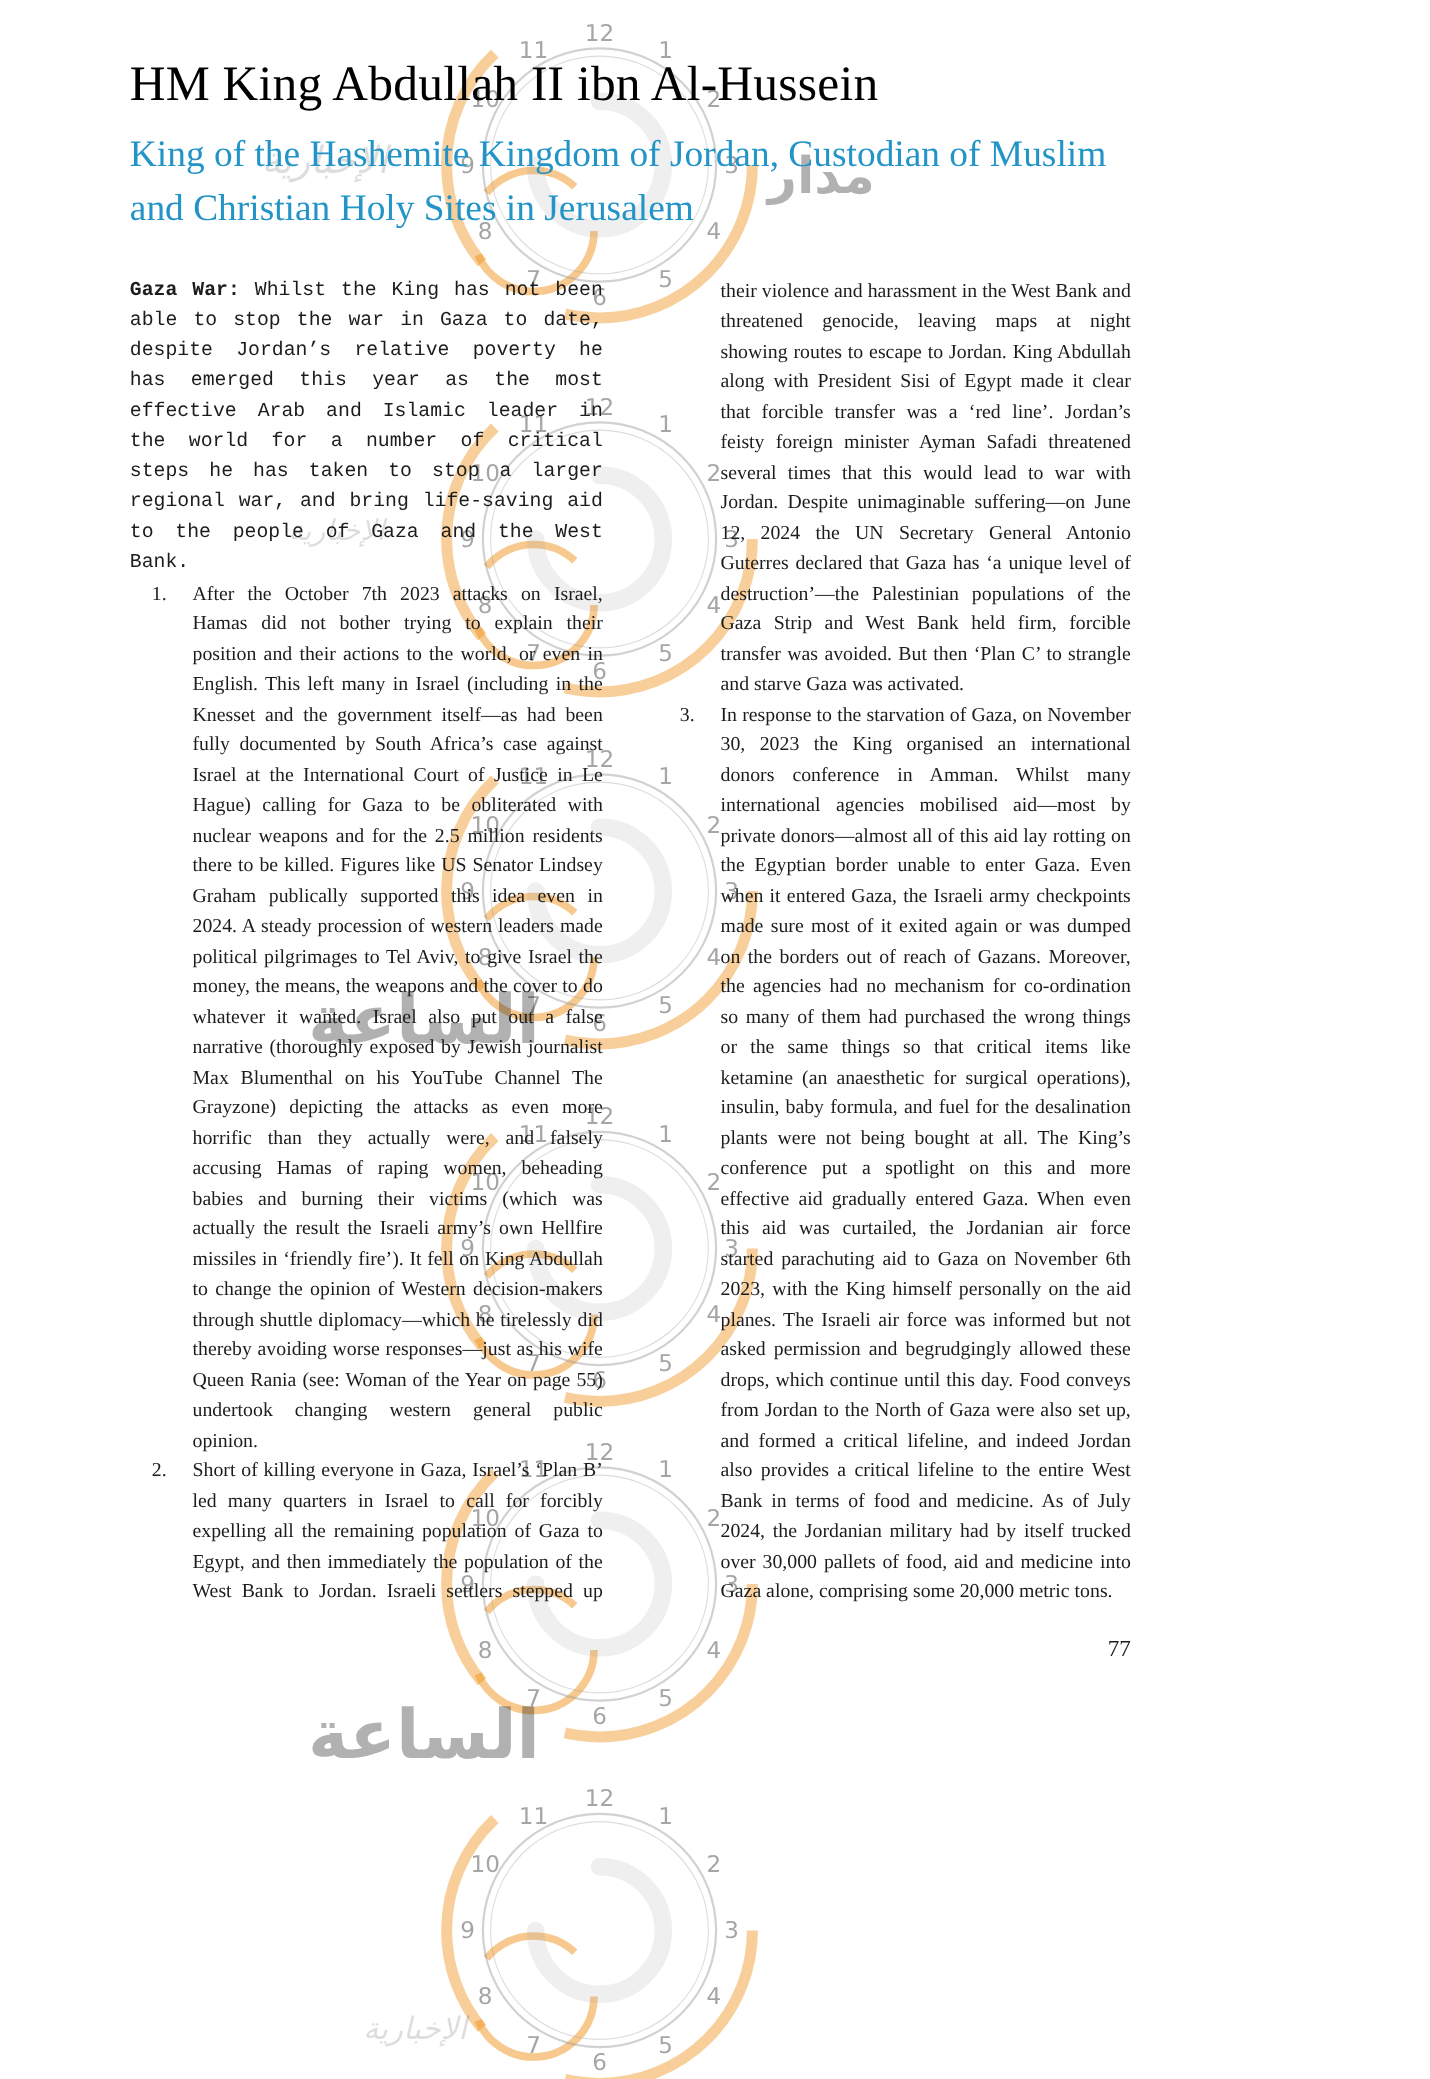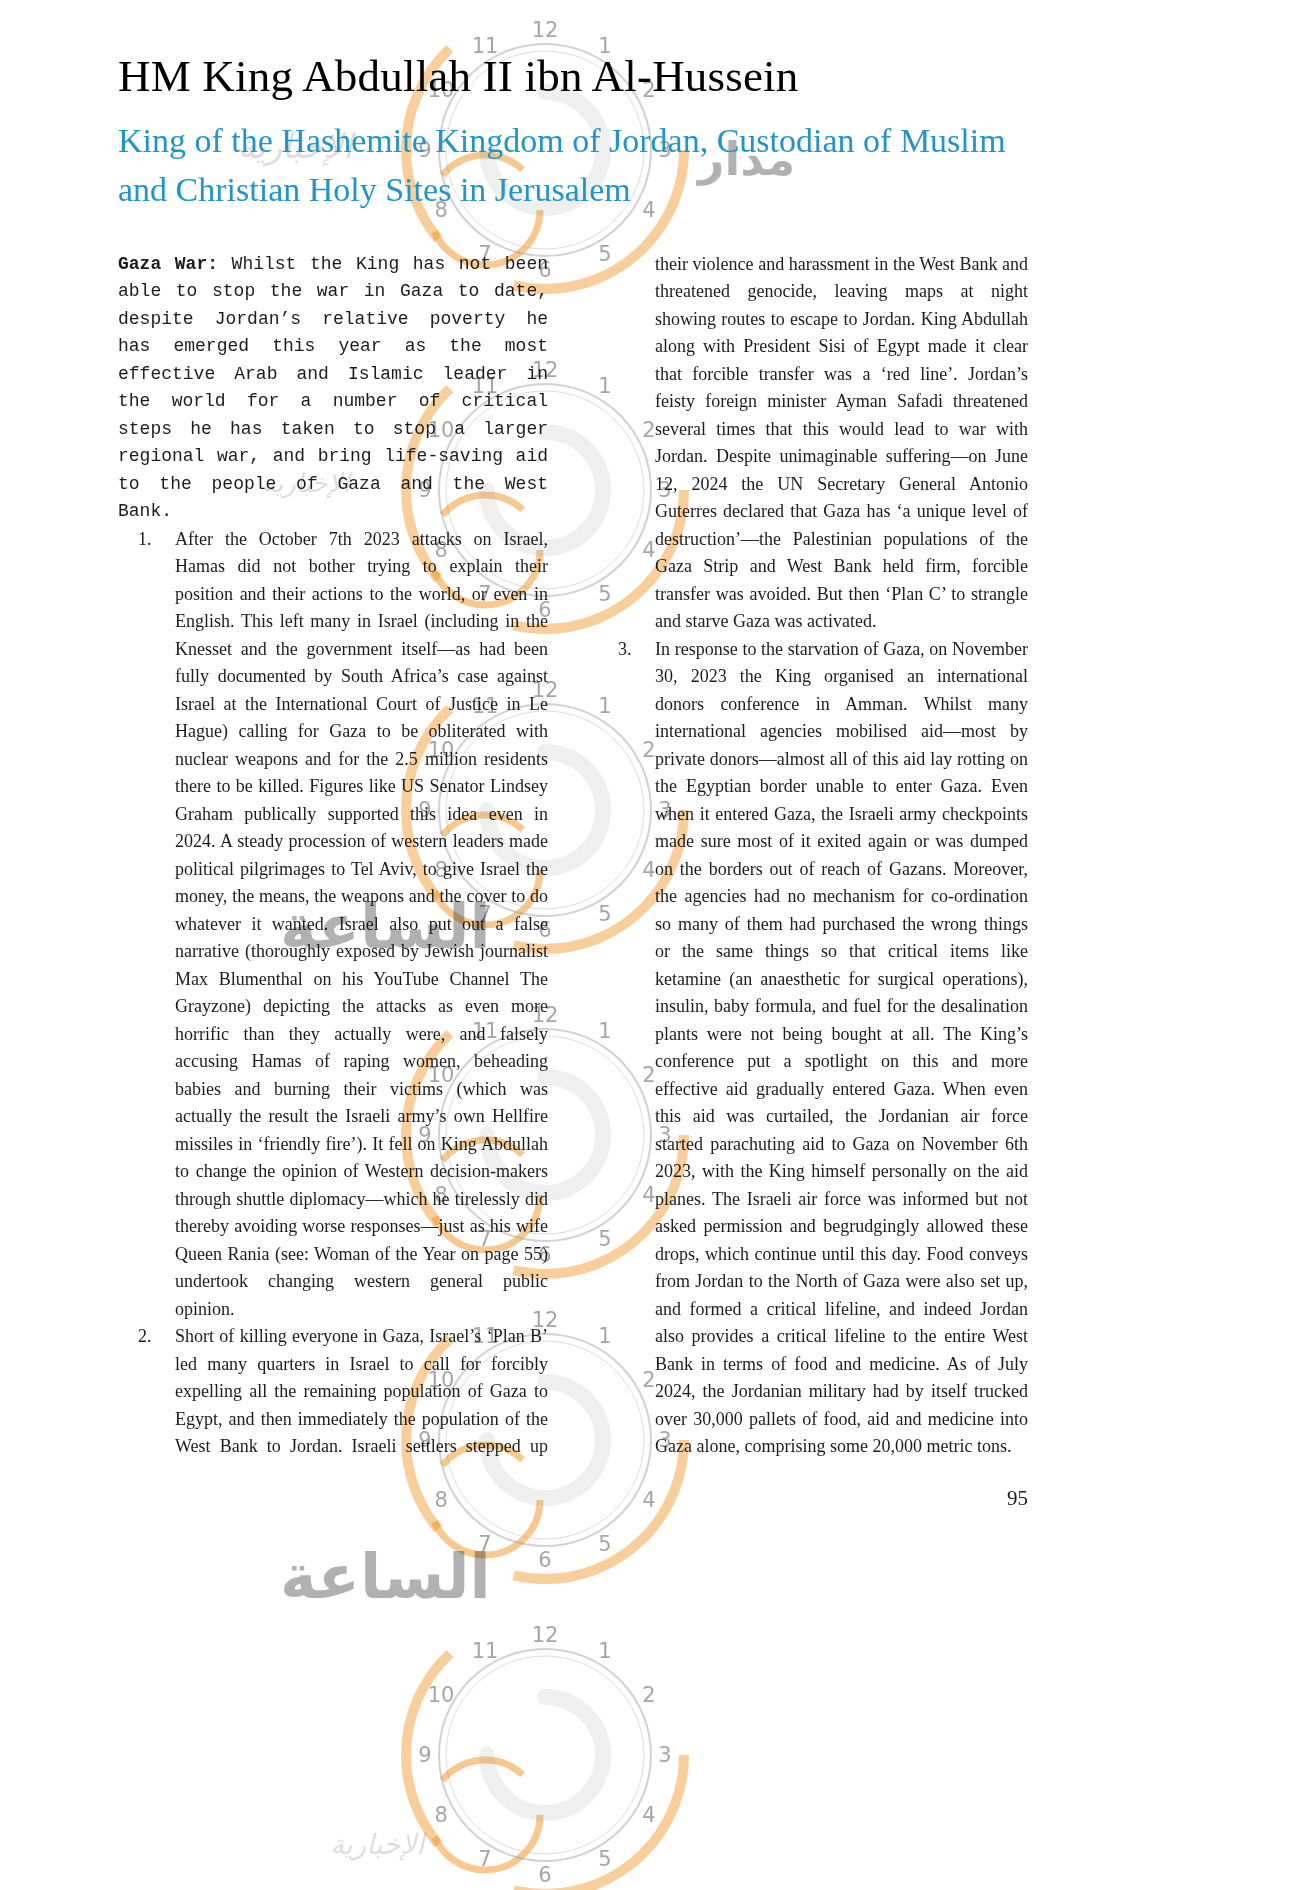--- a/index.html
+++ b/index.html
@@ -218,13 +218,13 @@
 
     <div class="list-item"><span class="num">1.</span><span class="itxt">After the October 7th 2023 attacks on Israel, Hamas did not bother trying to explain their position and their actions to the world, or even in English. This left many in Israel (including in the Knesset and the government itself—as had been fully documented by South Africa’s case against Israel at the International Court of Justice in Le Hague) calling for Gaza to be obliterated with nuclear weapons and for the 2.5 million residents there to be killed. Figures like US Senator Lindsey Graham publically supported this idea even in 2024. A steady procession of western leaders made political pilgrimages to Tel Aviv, to give Israel the money, the means, the weapons and the cover to do whatever it wanted. Israel also put out a false narrative (thoroughly exposed by Jewish journalist Max Blumenthal on his YouTube Channel The Grayzone) depicting the attacks as even more horrific than they actually were, and falsely accusing Hamas of raping women, beheading babies and burning their victims (which was actually the result the Israeli army’s own Hellfire missiles in ‘friendly fire’). It fell on King Abdullah to change the opinion of Western decision-makers through shuttle diplomacy—which he tirelessly did thereby avoiding worse responses—just as his wife Queen Rania (see: Woman of the Year on page 55) undertook changing western general public opinion.</span></div>
 
     <div class="list-item"><span class="num">2.</span><span class="itxt">Short of killing everyone in Gaza, Israel’s ‘Plan B’ led many quarters in Israel to call for forcibly expelling all the remaining population of Gaza to Egypt, and then immediately the population of the West Bank to Jordan. Israeli settlers stepped up their violence and harassment in the West Bank and threatened genocide, leaving maps at night showing routes to escape to Jordan. King Abdullah along with President Sisi of Egypt made it clear that forcible transfer was a ‘red line’.  Jordan’s feisty foreign minister Ayman Safadi threatened several times that this would lead to war with Jordan. Despite unimaginable suffering—on June 12, 2024 the UN Secretary General Antonio Guterres declared that Gaza has ‘a unique level of destruction’—the Palestinian populations of the Gaza Strip and West Bank held firm, forcible transfer was avoided.  But then ‘Plan C’ to strangle and starve Gaza was activated.</span></div>
 
     <div class="list-item"><span class="num">3.</span><span class="itxt">In response to the starvation of Gaza, on November 30, 2023 the King organised an international donors conference in Amman. Whilst many international agencies mobilised aid—most by private donors—almost all of this aid lay rotting on the Egyptian border unable to enter Gaza. Even when it entered Gaza, the Israeli army checkpoints made sure most of it exited again or was dumped on the borders out of reach of Gazans. Moreover, the agencies had no mechanism for co-ordination so many of them had purchased the wrong things or the same things so that critical items like ketamine (an anaesthetic for surgical operations), insulin, baby formula, and fuel for the desalination plants were not being bought at all. The King’s conference put a spotlight on this and more effective aid gradually entered Gaza. When even this aid was curtailed, the Jordanian air force started parachuting aid to Gaza on November 6th 2023, with the King himself personally on the aid planes. The Israeli air force was informed but not asked permission and begrudgingly allowed these drops, which continue until this day. Food conveys from Jordan to the North of Gaza were also set up, and formed a critical lifeline, and indeed Jordan also provides a critical lifeline to the entire West Bank in terms of food and medicine. As of July 2024, the Jordanian military had by itself trucked over 30,000 pallets of food, aid and medicine into Gaza alone, comprising some 20,000 metric tons.</span></div>
   </main>
 
 </div>
 
-<div class="page-number">95</div>
+<div class="page-number">77</div>
 
 </body></html>

